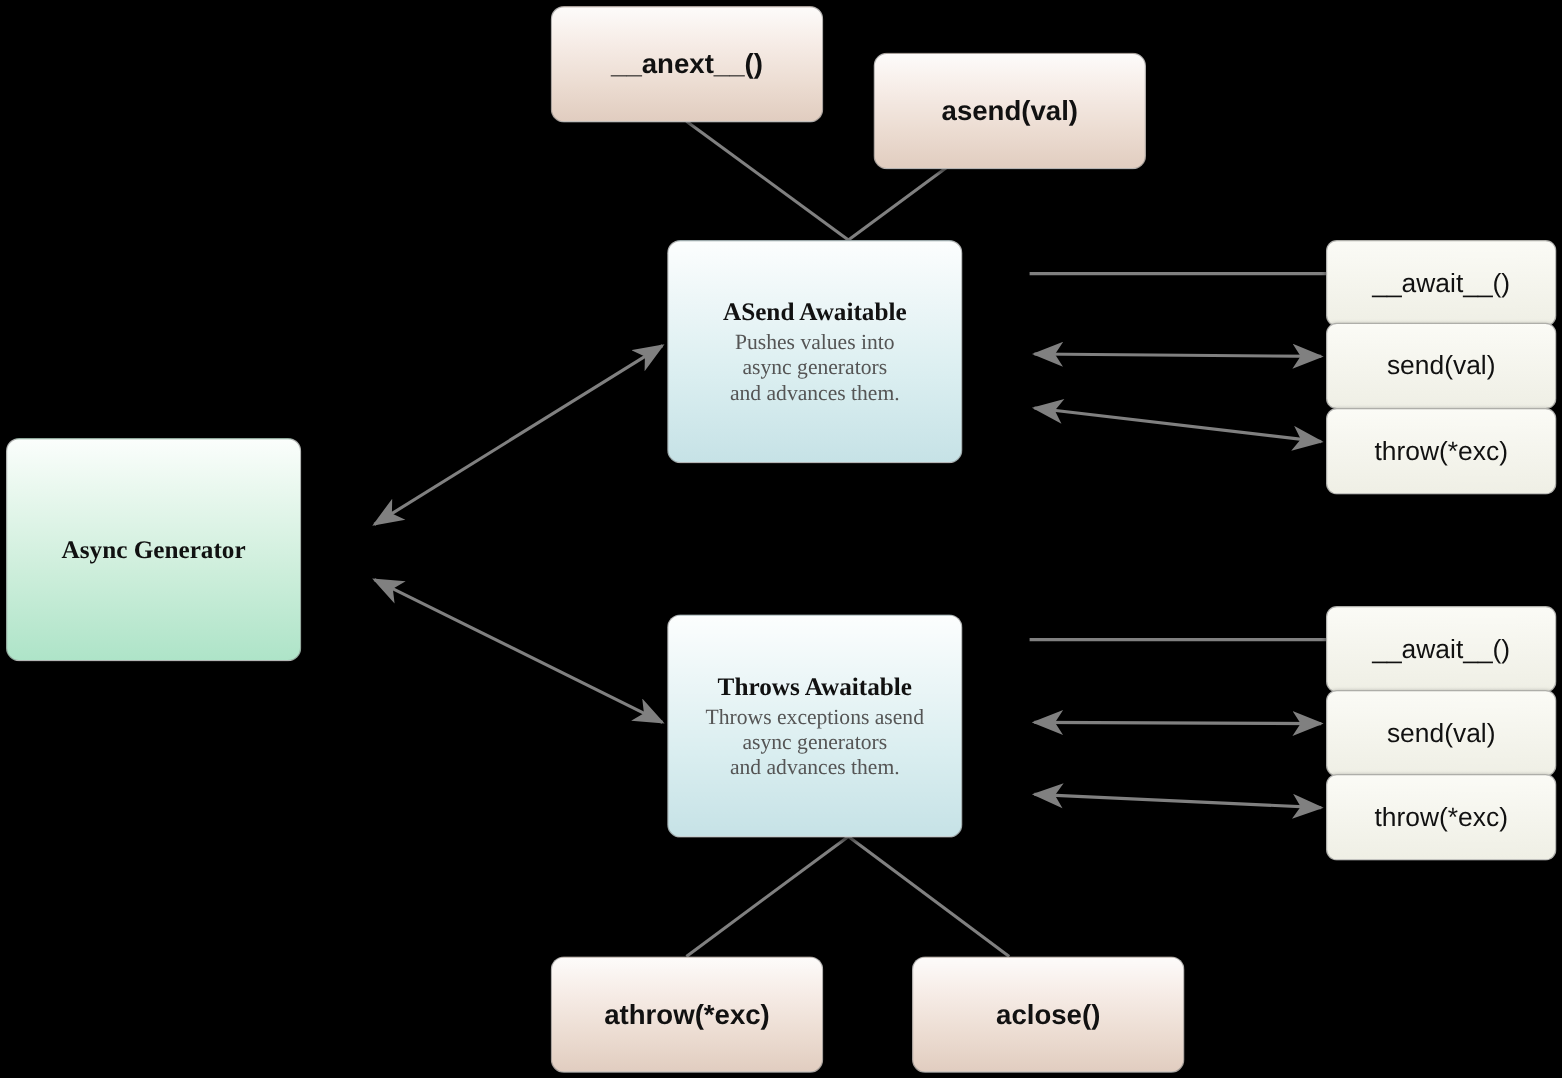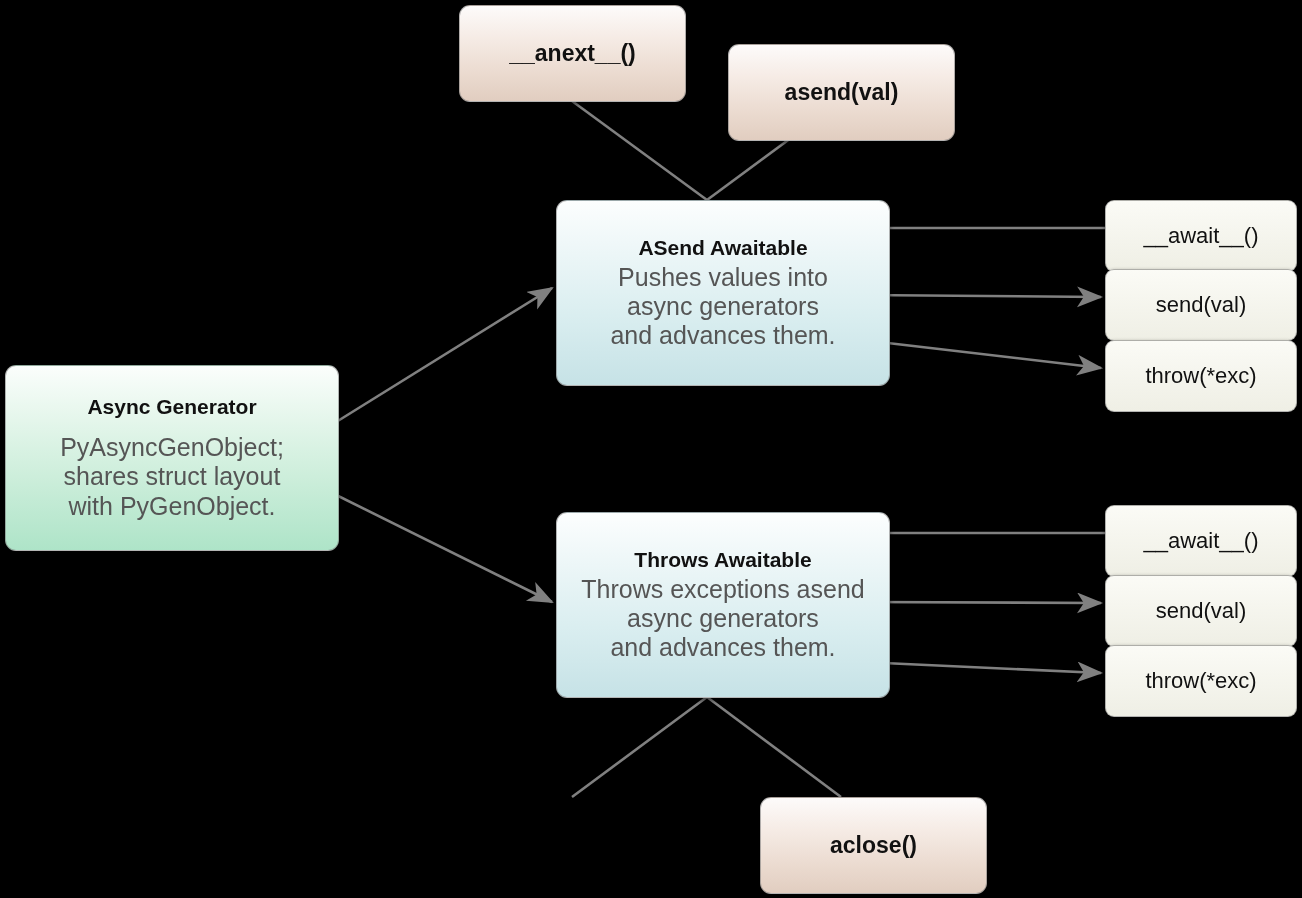--- a/index.html
+++ b/index.html
@@ -57,26 +57,27 @@
   }
   .n-peach {
     background: linear-gradient(180deg, #fdfbfa 0%, #f6ece6 32%, #ebdbd0 70%, #e1cdc0 100%);
   }
   .n-cream {
     background: linear-gradient(180deg, #fbfbf6 0%, #f6f6ef 40%, #efefe5 100%);
   }
 
   
   .big {
-    width: 334px;
+    width: 246px;
     height: 186px;
     padding: 4px 10px;
+    font-family: Liberation Serif, serif;
   }
   .big .title { font-size: 21px; }
-  .big .subtitle { font-size: 25px; }
+  .big .subtitle { font-size: 18px; }
 
   .method {
     width: 227px;
     height: 97px;
   }
   .method .title { font-size: 23px; }
 
   .pill {
     width: 192px;
     height: 72px;
@@ -123,23 +124,20 @@
   <div class="node n-peach method" style="left:459px; top:5px;">
     <div class="title">__anext__()</div>
   </div>
 
   <div class="node n-peach method" style="left:728px; top:5px;margin-top:39px;">
     <div class="title">asend(val)</div>
   </div>
 
   <div class="node n-green big" style="left:5px; top:365px;gap:11px;">
     <div class="title">Async Generator</div>
-    <div class="subtitle" style="white-space:pre-line;">PyAsyncGenObject;
-shares struct layout
-with PyGenObject.</div>
   </div>
 
   <div class="node n-blue big" style="left:556px; top:200px;">
     <div class="title">ASend Awaitable</div>
     <div class="subtitle" style="white-space:pre-line;">Pushes values into
 async generators
 and advances them.</div>
   </div>
 
   <div class="node n-blue big" style="left:556px; top:512px;">
@@ -162,18 +160,21 @@
   <div class="node n-cream pill" style="left:1105px; top:505px;">
     <div class="title">__await__()</div>
   </div>
   <div class="node n-cream pill" style="left:1105px; top:575px;">
     <div class="title">send(val)</div>
   </div>
   <div class="node n-cream pill" style="left:1105px; top:645px;">
     <div class="title">throw(*exc)</div>
   </div>
 
+  <div class="node n-peach method" style="left:459px; top:797px;">
+    <div class="title">athrow(*exc)</div>
+  </div>
 
   <div class="node n-peach method" style="left:728px; top:797px;margin-left:32px;">
     <div class="title">aclose()</div>
   </div>
 
 </div>
 
 </body></html>

